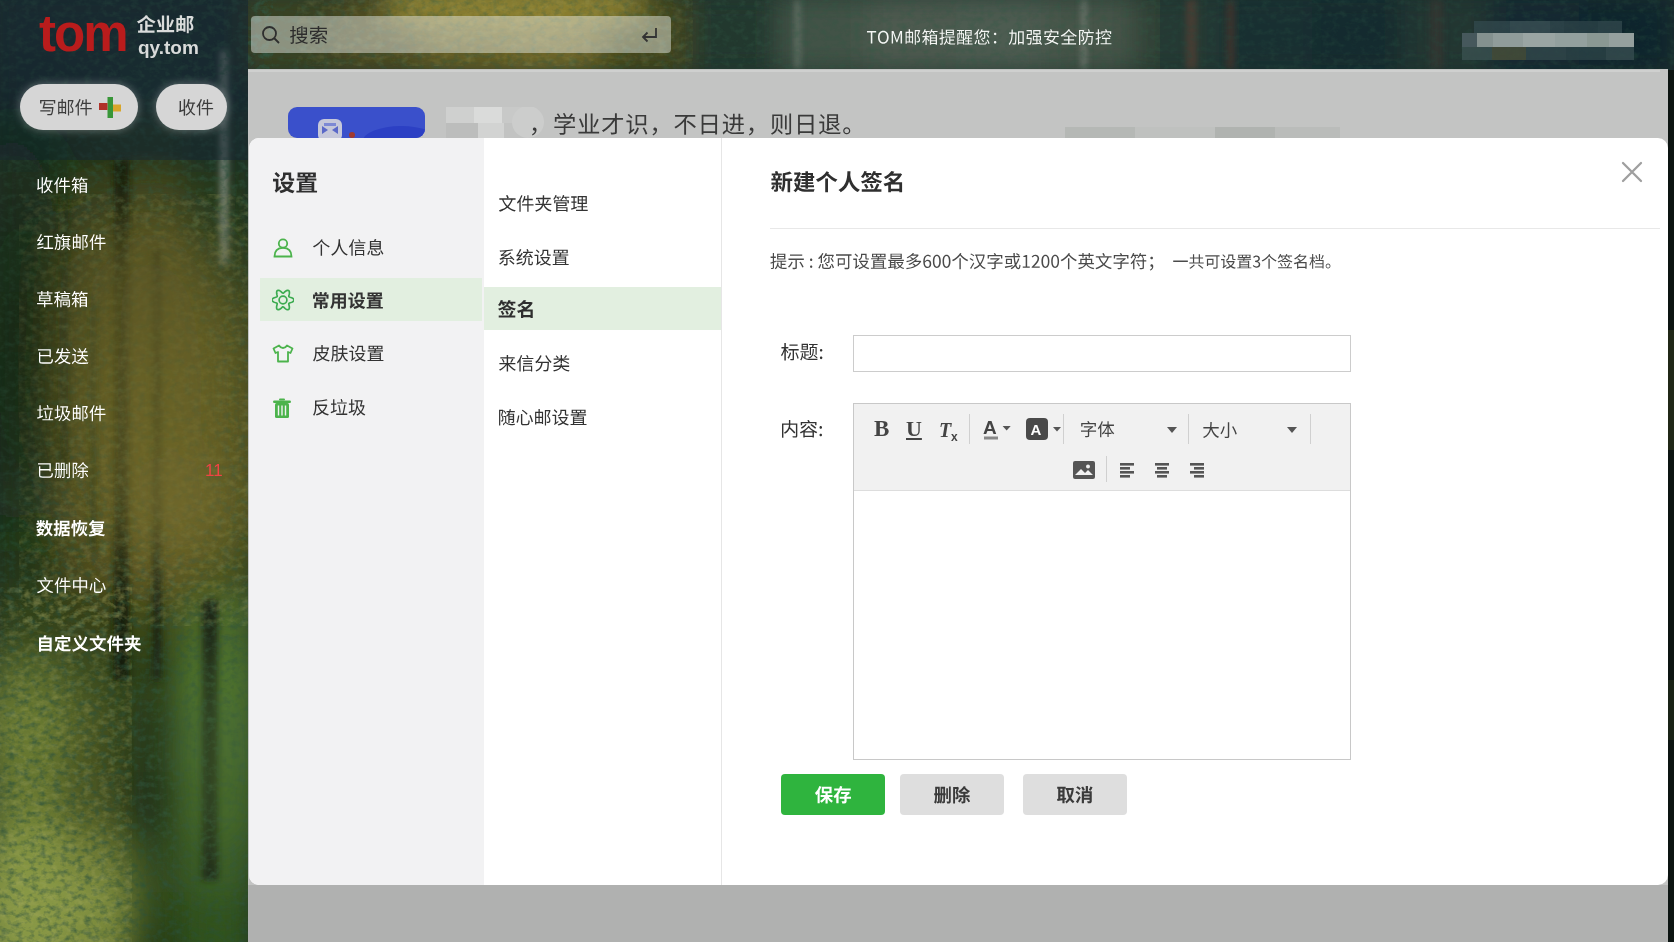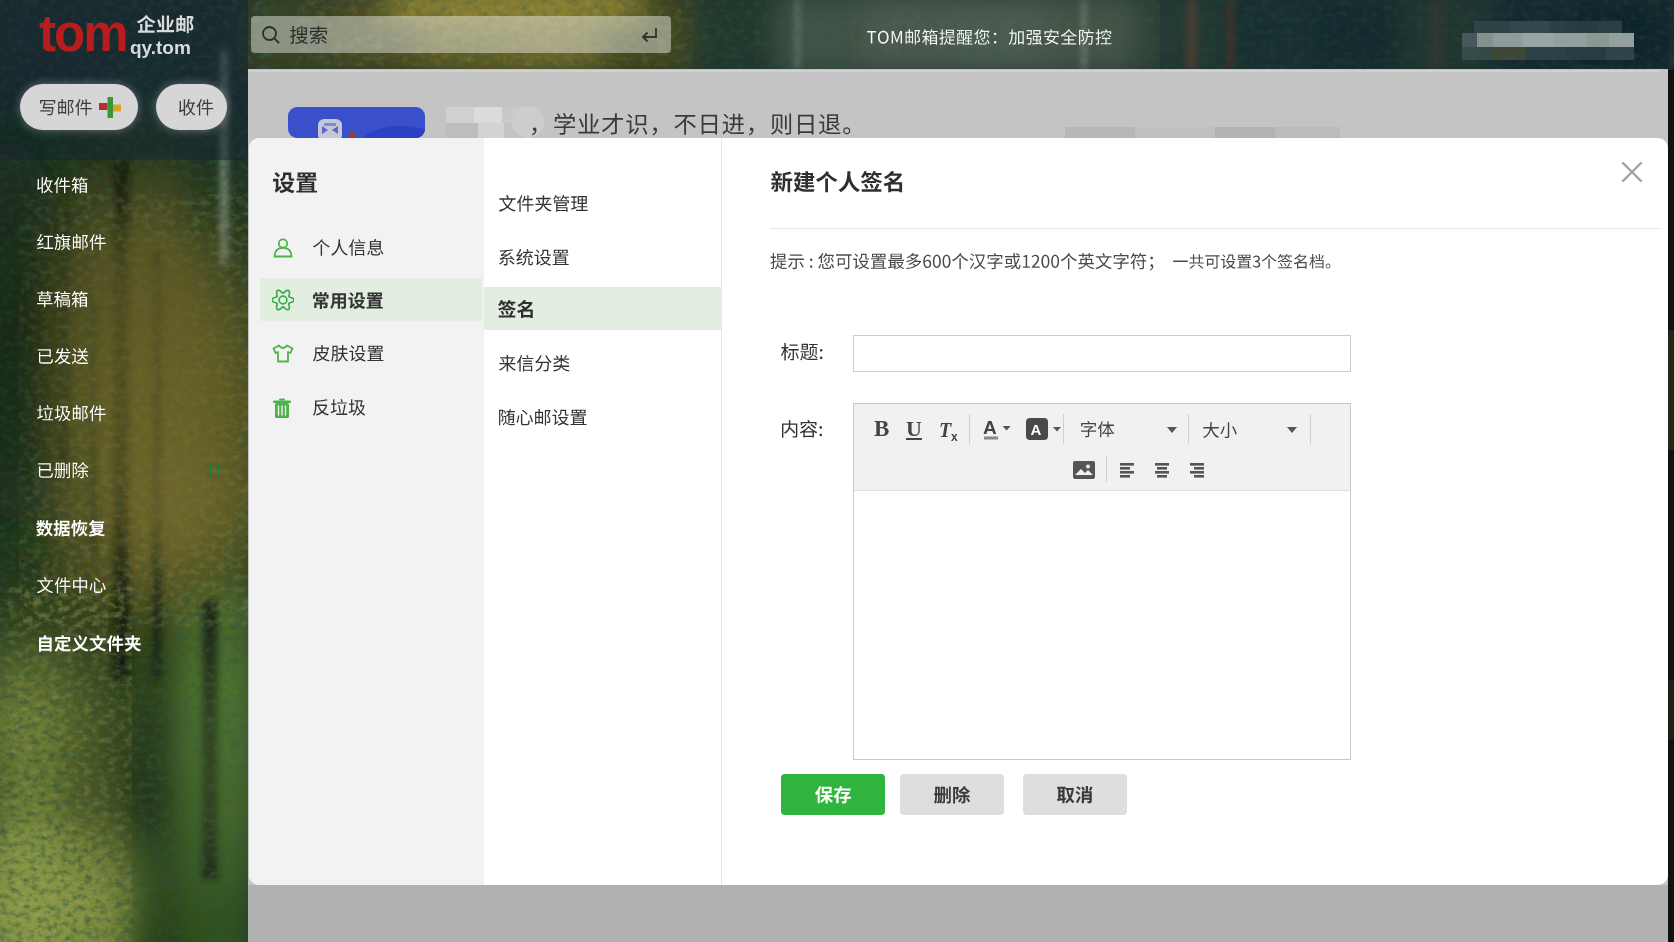--- a/index.html
+++ b/index.html
@@ -143,21 +143,21 @@
 <ellipse cx="12" cy="330" rx="50" ry="210" fill="#142a12" opacity="0.55"></ellipse>
 </g>
 <rect x="1664" y="70" width="10" height="872" fill="#0c1411"></rect>
 <rect x="1664" y="330" width="10" height="120" fill="#3a3d1f" opacity="0.45"></rect>
 <rect x="1664" y="680" width="10" height="60" fill="#2e3a1e" opacity="0.4"></rect>
 </svg>
 <div class="abs" style="left:39px;top:4px;font:bold 51px 'Liberation Sans',sans-serif;color:#b91c1c;letter-spacing:-2px">tom</div>
 <svg style="position:absolute;left:135.3px;top:13.2px;" width="60.7" height="22.2" viewBox="-1.65 -18.49 60.66 22.18">
     <path d="M3.5 -7.6V-0.9H1.4V1.2H17.9V-0.9H10.9V-4.7H16.1V-6.8H10.9V-10.8H8.5V-0.9H5.8V-7.6ZM9.3 -16.5C7.4 -13.6 3.8 -11.3 0.3 -10C0.9 -9.4 1.6 -8.6 1.9 -8C4.7 -9.3 7.4 -11.1 9.6 -13.3C12.2 -10.6 14.8 -9.2 17.4 -8C17.7 -8.7 18.3 -9.5 18.9 -10C16.2 -11 13.5 -12.3 10.9 -14.9L11.3 -15.5Z M20.4 -11.6C21.3 -9.3 22.3 -6.2 22.7 -4.3L25 -5.1C24.6 -7 23.4 -10 22.5 -12.3ZM35.2 -12.2C34.6 -10 33.4 -7.2 32.4 -5.4V-16.1H30.1V-1.5H27.5V-16.1H25.2V-1.5H20.2V0.8H37.5V-1.5H32.4V-5.1L34.2 -4.2C35.2 -6 36.4 -8.8 37.3 -11.2Z M41.7 -6.3H43.3V-2.8H41.7ZM41.7 -8.2V-11.4H43.3V-8.2ZM46.7 -6.3V-2.8H45.2V-6.3ZM46.7 -8.2H45.2V-11.4H46.7ZM43.1 -16.3V-13.4H39.7V0.5H41.7V-0.8H46.7V0.3H48.8V-13.4H45.4V-16.3ZM50.1 -15.4V1.7H52.1V-13.2H54.2C53.7 -11.8 53.1 -9.8 52.6 -8.5C54.1 -7 54.5 -5.5 54.5 -4.5C54.5 -3.8 54.4 -3.4 54.1 -3.1C53.9 -3 53.6 -3 53.3 -3C53 -3 52.6 -3 52.1 -3C52.5 -2.4 52.7 -1.5 52.7 -0.9C53.3 -0.9 53.9 -0.9 54.3 -0.9C54.8 -1 55.3 -1.2 55.6 -1.4C56.4 -1.9 56.7 -2.9 56.7 -4.2C56.7 -5.5 56.4 -7 54.8 -8.8C55.5 -10.5 56.4 -12.6 57 -14.5L55.4 -15.5L55.1 -15.4Z" fill="#dadcdb"></path>
   </svg>
-<div class="abs" style="left:130px;top:37px;font:bold 19px 'Liberation Sans',sans-serif;color:#d9dbda">qy.tom</div>
+<div class="abs" style="left:138px;top:37px;font:bold 19px 'Liberation Sans',sans-serif;color:#d9dbda">qy.tom</div>
 <div class="abs" style="left:20px;top:84px;width:118px;height:46px;border-radius:23px;background:#d6d6d6;box-shadow:0 0 10px rgba(255,255,255,0.35)"></div>
 <div class="abs" style="left:156px;top:84px;width:71px;height:46px;border-radius:23px;background:#d6d6d6;box-shadow:0 0 10px rgba(255,255,255,0.35)"></div>
 <svg style="position:absolute;left:38.4px;top:97.2px;" width="55.8" height="20.5" viewBox="-0.60 -17.10 55.75 20.54">
     <path d="M1.4 -14.1V-10.6H2.8V-12.9H15.2V-10.6H16.6V-14.1ZM1.6 -3.8V-2.6H11.8V-3.8ZM5.4 -12.5C5 -10.4 4.4 -7.5 3.9 -5.7H13.4C13.1 -2.2 12.7 -0.6 12.1 -0.2C12 -0 11.7 0 11.3 0C10.9 0 9.6 -0 8.4 -0.1C8.6 0.2 8.8 0.8 8.8 1.2C10 1.2 11.2 1.2 11.8 1.2C12.5 1.2 12.9 1 13.3 0.6C14 -0.1 14.4 -1.9 14.8 -6.3C14.8 -6.5 14.9 -7 14.9 -7H5.6L6.1 -9.3H14.4V-10.4H6.4L6.7 -12.4Z M20.7 -6.2H22.9V-2.1H20.7ZM20.7 -7.4V-11.2H22.9V-7.4ZM26.3 -6.2V-2.1H24.1V-6.2ZM26.3 -7.4H24.1V-11.2H26.3ZM22.9 -15.1V-12.4H19.5V0.3H20.7V-0.9H26.3V0H27.5V-12.4H24.2V-15.1ZM29.3 -14.1V1.4H30.5V-12.9H33.4C32.9 -11.4 32.1 -9.6 31.5 -8.1C33.1 -6.4 33.6 -5.1 33.6 -4C33.6 -3.3 33.5 -2.8 33.1 -2.6C32.9 -2.4 32.6 -2.4 32.3 -2.4C32 -2.4 31.5 -2.4 30.9 -2.4C31.1 -2 31.2 -1.5 31.3 -1.1C31.8 -1.1 32.4 -1.1 32.9 -1.2C33.3 -1.2 33.7 -1.3 34 -1.5C34.6 -1.9 34.8 -2.8 34.8 -3.9C34.8 -5.1 34.5 -6.5 32.8 -8.2C33.6 -9.9 34.4 -12 35.1 -13.6L34.1 -14.2L33.9 -14.1Z M41.7 -6.1V-4.8H46.9V1.4H48.2V-4.8H53.2V-6.1H48.2V-10.1H52.4V-11.4H48.2V-14.9H46.9V-11.4H44.5C44.7 -12.2 44.9 -13.1 45.1 -13.9L43.8 -14.2C43.4 -11.9 42.6 -9.5 41.6 -8C41.9 -7.9 42.5 -7.6 42.7 -7.4C43.2 -8.1 43.6 -9.1 44 -10.1H46.9V-6.1ZM40.8 -15C39.9 -12.3 38.3 -9.6 36.6 -7.9C36.8 -7.6 37.2 -6.9 37.4 -6.5C37.9 -7.1 38.5 -7.9 39 -8.6V1.4H40.3V-10.7C41 -12 41.6 -13.3 42.1 -14.7Z" fill="#3c3c3c"></path>
   </svg>
 <svg style="position:absolute;left:177.0px;top:97.2px;" width="38.1" height="20.6" viewBox="-0.90 -17.12 38.06 20.58">
     <path d="M10.6 -10.3H14.5C14.1 -8 13.5 -6.1 12.7 -4.5C11.7 -6.1 11 -8 10.5 -10.1ZM10.4 -15.1C9.9 -12 8.9 -9 7.4 -7.2C7.7 -6.9 8.2 -6.4 8.3 -6.1C8.9 -6.7 9.3 -7.5 9.8 -8.4C10.3 -6.5 11 -4.8 11.9 -3.2C10.9 -1.7 9.5 -0.5 7.7 0.3C8 0.6 8.4 1.2 8.5 1.5C10.3 0.5 11.6 -0.6 12.7 -2.1C13.7 -0.6 14.9 0.6 16.4 1.4C16.6 1 17 0.5 17.4 0.3C15.8 -0.5 14.5 -1.7 13.4 -3.2C14.6 -5.1 15.4 -7.5 15.9 -10.3H17.2V-11.6H11C11.3 -12.7 11.6 -13.8 11.8 -14.9ZM1.7 -1.8C2 -2.1 2.5 -2.3 5.8 -3.5V1.5H7.2V-14.8H5.8V-4.9L3.1 -3.9V-13.1H1.7V-4.3C1.7 -3.5 1.4 -3.2 1.1 -3C1.3 -2.7 1.6 -2.1 1.7 -1.8Z M23.7 -6.1V-4.8H28.9V1.4H30.2V-4.8H35.2V-6.1H30.2V-10.1H34.4V-11.4H30.2V-14.9H28.9V-11.4H26.5C26.7 -12.2 26.9 -13.1 27.1 -13.9L25.8 -14.2C25.4 -11.9 24.6 -9.5 23.6 -8C23.9 -7.9 24.5 -7.6 24.7 -7.4C25.2 -8.1 25.6 -9.1 26 -10.1H28.9V-6.1ZM22.8 -15C21.9 -12.3 20.3 -9.6 18.6 -7.9C18.8 -7.6 19.2 -6.9 19.4 -6.5C19.9 -7.1 20.5 -7.9 21 -8.6V1.4H22.3V-10.7C23 -12 23.6 -13.3 24.1 -14.7Z" fill="#3c3c3c"></path>
   </svg>
 <svg class="abs" style="left:99px;top:97px" width="22" height="21" viewBox="0 0 22 21">
 <rect x="8.5" y="0" width="5.5" height="21" fill="#389638"></rect>
@@ -184,21 +184,21 @@
   </svg>
 <svg style="position:absolute;left:34.4px;top:517.7px;" width="73.2" height="20.5" viewBox="-1.61 -16.89 73.16 20.54">
     <path d="M7.4 -14.7C7.1 -14 6.7 -13 6.3 -12.4L7.6 -11.8C8.1 -12.4 8.6 -13.2 9.2 -14ZM6.5 -4.2C6.2 -3.6 5.8 -3 5.3 -2.5L3.9 -3.2L4.4 -4.2ZM1.4 -2.6C2.2 -2.3 3.1 -1.8 3.9 -1.4C2.9 -0.8 1.7 -0.3 0.5 -0.1C0.8 0.3 1.2 1.1 1.4 1.5C3 1.1 4.4 0.5 5.6 -0.4C6.1 -0.1 6.5 0.2 6.9 0.5L8.2 -0.9C7.8 -1.1 7.4 -1.4 6.9 -1.7C7.8 -2.7 8.5 -4 8.9 -5.5L7.8 -5.9L7.5 -5.9H5.3L5.5 -6.5L3.7 -6.9C3.6 -6.5 3.4 -6.2 3.3 -5.9H1.1V-4.2H2.4C2.1 -3.6 1.7 -3 1.4 -2.6ZM1.2 -13.9C1.6 -13.3 2 -12.4 2.1 -11.8H0.8V-10.1H3.3C2.5 -9.3 1.4 -8.5 0.4 -8.1C0.8 -7.7 1.2 -7 1.5 -6.5C2.3 -7 3.3 -7.7 4.1 -8.5V-7H6V-8.9C6.7 -8.3 7.4 -7.8 7.8 -7.4L8.9 -8.9C8.5 -9.1 7.6 -9.7 6.8 -10.1H9.3V-11.8H6V-14.9H4.1V-11.8H2.3L3.7 -12.4C3.6 -13 3.1 -13.9 2.7 -14.6ZM10.7 -14.8C10.3 -11.7 9.5 -8.7 8.1 -6.9C8.6 -6.6 9.3 -5.9 9.6 -5.5C10 -6 10.3 -6.5 10.6 -7.1C10.9 -5.8 11.3 -4.5 11.8 -3.4C10.9 -2 9.6 -0.9 7.9 -0.1C8.2 0.4 8.8 1.2 8.9 1.6C10.6 0.8 11.9 -0.2 12.8 -1.6C13.6 -0.4 14.6 0.7 15.8 1.4C16.1 0.9 16.7 0.1 17.2 -0.2C15.9 -1 14.8 -2.1 14 -3.4C14.8 -5.2 15.3 -7.2 15.7 -9.7H16.8V-11.6H12.1C12.3 -12.6 12.5 -13.5 12.6 -14.5ZM13.7 -9.7C13.5 -8.2 13.3 -6.9 12.9 -5.7C12.4 -6.9 12.1 -8.3 11.8 -9.7Z M26 -4.1V1.6H27.8V1.1H32V1.5H33.9V-4.1H30.8V-5.8H34.3V-7.5H30.8V-9.1H33.8V-14.2H24.2V-8.8C24.2 -6.1 24 -2.2 22.3 0.4C22.8 0.6 23.6 1.2 24 1.6C25.3 -0.4 25.9 -3.2 26.1 -5.8H28.8V-4.1ZM26.2 -12.4H31.9V-10.9H26.2ZM26.2 -9.1H28.8V-7.5H26.2L26.2 -8.8ZM27.8 -0.6V-2.4H32V-0.6ZM20 -14.9V-11.6H18.1V-9.6H20V-6.5L17.9 -6L18.3 -4L20 -4.4V-0.9C20 -0.7 19.9 -0.6 19.7 -0.6C19.5 -0.6 18.9 -0.6 18.2 -0.6C18.5 -0.1 18.7 0.8 18.8 1.3C19.9 1.3 20.7 1.3 21.2 0.9C21.8 0.6 21.9 0.1 21.9 -0.9V-5L23.7 -5.5L23.4 -7.4L21.9 -7V-9.6H23.7V-11.6H21.9V-14.9Z M45.1 -8.6C44.9 -7.1 44.6 -5.6 44 -4.6C44.4 -4.4 45 -4 45.3 -3.8C45.9 -4.9 46.4 -6.7 46.6 -8.3ZM50 -8.7C49.7 -7.2 49.3 -5.5 48.8 -4.5C49.2 -4.3 49.9 -4 50.2 -3.8C50.7 -4.9 51.2 -6.7 51.5 -8.3ZM43.4 -14.9C43.4 -14.1 43.3 -13.2 43.2 -12.4H41.2V-10.6C41.1 -11.1 40.9 -11.6 40.7 -12L39.6 -11.6V-14.9H37.7V-11.2L36.2 -11.4C36.2 -9.9 35.9 -8 35.4 -6.8L37 -6.2C37.4 -7.4 37.6 -9.2 37.7 -10.6V1.6H39.6V-10.5C40 -9.6 40.2 -8.6 40.3 -7.9L41.8 -8.5C41.7 -9 41.5 -9.8 41.2 -10.6H42.9C42.4 -7.2 41.5 -4.4 39.8 -2.4C40.2 -2.1 41.1 -1.3 41.3 -1C43.2 -3.3 44.2 -6.7 44.9 -10.6H51.7V-12.4H45.1C45.2 -13.2 45.3 -13.9 45.4 -14.7ZM47.2 -10C47 -4.7 46.2 -1.3 42.3 -0.1C42.7 0.3 43.2 1.1 43.4 1.6C45.5 0.8 46.8 -0.4 47.6 -2.2C48.3 -0.6 49.4 0.7 50.8 1.5C51.1 1 51.6 0.3 52.1 -0.1C50.3 -0.9 49 -2.6 48.3 -4.6C48.7 -6.1 48.8 -7.9 48.9 -10Z M58.1 -7.5H65.3V-6.8H58.1ZM58.1 -9.5H65.3V-8.8H58.1ZM56.8 -14.9C56 -13.2 54.6 -11.7 53.2 -10.7C53.5 -10.3 54.2 -9.5 54.5 -9.1C55 -9.5 55.5 -9.9 56 -10.4V-5.4H57.8C56.8 -4.3 55.4 -3.3 53.9 -2.6C54.3 -2.3 55 -1.7 55.4 -1.3C56 -1.6 56.6 -2 57.2 -2.5C57.8 -2 58.4 -1.5 59 -1.1C57.2 -0.6 55.1 -0.4 52.9 -0.3C53.2 0.2 53.6 1.1 53.7 1.6C56.4 1.3 59.1 0.9 61.4 0.1C63.4 0.8 65.8 1.2 68.4 1.4C68.7 0.9 69.1 0 69.5 -0.4C67.5 -0.5 65.6 -0.7 63.9 -1C65.3 -1.8 66.5 -2.7 67.3 -3.9L66 -4.8L65.7 -4.7H59.6L60.1 -5.3L59.8 -5.4H67.5V-10.9H56.4L57 -11.7H68.6V-13.4H58.2C58.4 -13.7 58.5 -14 58.7 -14.3ZM64 -3.2C63.3 -2.6 62.3 -2.1 61.3 -1.8C60.3 -2.1 59.4 -2.6 58.7 -3.2Z" fill="#ffffff"></path>
   </svg>
 <svg style="position:absolute;left:34.6px;top:574.9px;" width="72.8" height="20.2" viewBox="-1.37 -16.82 72.78 20.22">
     <path d="M7.4 -14.4C7.9 -13.5 8.5 -12.4 8.7 -11.7L10.2 -12.1C9.9 -12.8 9.3 -14 8.8 -14.8ZM0.9 -11.6V-10.3H3.6C4.6 -7.7 6 -5.4 7.8 -3.5C5.9 -1.9 3.5 -0.7 0.6 0.1C0.9 0.4 1.3 1.1 1.5 1.4C4.4 0.4 6.8 -0.8 8.8 -2.6C10.8 -0.8 13.1 0.5 16 1.3C16.2 0.9 16.6 0.4 16.9 0.1C14.1 -0.6 11.7 -1.9 9.8 -3.5C11.6 -5.3 12.9 -7.6 13.9 -10.3H16.7V-11.6ZM8.8 -4.4C7.2 -6.1 5.9 -8.1 5 -10.3H12.4C11.6 -8 10.4 -6 8.8 -4.4Z M23 -6V-4.7H28.1V1.4H29.4V-4.7H34.2V-6H29.4V-9.8H33.4V-11.1H29.4V-14.5H28.1V-11.1H25.7C26 -11.9 26.1 -12.7 26.3 -13.6L25.1 -13.8C24.7 -11.5 23.9 -9.3 22.9 -7.8C23.2 -7.7 23.8 -7.4 24 -7.2C24.5 -7.9 24.9 -8.8 25.3 -9.8H28.1V-6ZM22.2 -14.6C21.2 -12 19.7 -9.4 18.1 -7.6C18.3 -7.4 18.7 -6.7 18.8 -6.4C19.4 -6.9 19.9 -7.6 20.4 -8.4V1.4H21.7V-10.4C22.3 -11.7 22.9 -13 23.4 -14.3Z M43 -14.7V-11.6H36.7V-3.3H38V-4.3H43V1.4H44.4V-4.3H49.4V-3.3H50.8V-11.6H44.4V-14.7ZM38 -5.6V-10.3H43V-5.6ZM49.4 -5.6H44.4V-10.3H49.4Z M57.7 -9.8V-1.1C57.7 0.6 58.2 1.1 60.1 1.1C60.5 1.1 63.2 1.1 63.6 1.1C65.6 1.1 66 0.1 66.2 -3.2C65.9 -3.3 65.3 -3.6 65 -3.8C64.8 -0.8 64.7 -0.2 63.6 -0.2C63 -0.2 60.7 -0.2 60.2 -0.2C59.2 -0.2 59 -0.3 59 -1.1V-9.8ZM54.9 -8.5C54.6 -6.4 54 -3.7 53.3 -1.9L54.6 -1.3C55.3 -3.2 55.9 -6.2 56.1 -8.3ZM65.8 -8.5C66.8 -6.4 67.8 -3.6 68.1 -1.8L69.4 -2.4C69 -4.2 68.1 -6.9 67 -9ZM58.5 -13.2C60.1 -12.1 62.2 -10.3 63.2 -9.2L64.1 -10.2C63.1 -11.3 61 -13 59.4 -14.1Z" fill="#ffffff"></path>
   </svg>
 <svg style="position:absolute;left:36.5px;top:632.7px;" width="105.9" height="20.7" viewBox="0.52 -17.05 105.89 20.66">
     <path d="M4.6 -6.8H13V-5H4.6ZM4.6 -8.8V-10.6H13V-8.8ZM4.6 -3.1H13V-1.3H4.6ZM7.5 -14.9C7.4 -14.2 7.2 -13.4 7 -12.6H2.5V1.6H4.6V0.7H13V1.5H15.2V-12.6H9.2C9.5 -13.2 9.8 -13.9 10 -14.6Z M21 -6.7C20.7 -3.6 19.9 -1.2 18 0.2C18.4 0.5 19.3 1.2 19.7 1.6C20.7 0.7 21.4 -0.4 22 -1.8C23.6 0.8 26 1.3 29.3 1.3H33.7C33.8 0.7 34.1 -0.3 34.4 -0.8C33.2 -0.8 30.3 -0.8 29.4 -0.8C28.7 -0.8 28 -0.8 27.3 -0.9V-3.4H32.1V-5.4H27.3V-7.5H31.1V-9.5H21.4V-7.5H25.1V-1.5C24.1 -2 23.3 -2.9 22.8 -4.3C23 -5 23.1 -5.7 23.2 -6.5ZM24.7 -14.5C24.9 -14 25.1 -13.5 25.3 -13H18.7V-8.6H20.8V-11H31.6V-8.6H33.8V-13H27.7C27.5 -13.7 27.1 -14.4 26.8 -15.1Z M41.7 -14.3C42.4 -12.9 43.2 -11.1 43.5 -9.9L45.5 -10.7C45.1 -11.8 44.3 -13.6 43.6 -14.9ZM48.6 -13.6C47.7 -10.3 46.1 -7.4 43.8 -5C41.8 -7.1 40.2 -9.6 39.3 -12.5L37.3 -11.9C38.4 -8.6 40 -5.8 42.2 -3.6C40.4 -2.1 38.2 -1 35.5 -0.2C35.9 0.2 36.4 1.1 36.6 1.6C39.5 0.7 41.8 -0.5 43.8 -2.1C45.7 -0.5 47.9 0.7 50.6 1.5C51 0.9 51.6 0 52.1 -0.4C49.5 -1.1 47.3 -2.2 45.4 -3.6C48 -6.2 49.6 -9.3 50.8 -12.9Z M59.7 -14.4C60.1 -13.6 60.5 -12.6 60.7 -11.9H53.3V-9.9H56C57 -7.4 58.2 -5.3 59.8 -3.5C58 -2.1 55.7 -1.1 52.9 -0.4C53.4 0.1 54 1 54.2 1.5C57 0.7 59.4 -0.5 61.3 -2C63.2 -0.5 65.5 0.7 68.2 1.4C68.5 0.8 69.2 -0.1 69.6 -0.5C67 -1.1 64.8 -2.2 63 -3.6C64.5 -5.3 65.7 -7.4 66.6 -9.9H69.3V-11.9H61.7L63.2 -12.4C62.9 -13.1 62.4 -14.2 62 -15.1ZM61.4 -5C60 -6.4 59 -8 58.2 -9.9H64.3C63.5 -7.9 62.6 -6.3 61.4 -5Z M75.5 -6.4V-4.3H80.3V1.6H82.4V-4.3H86.9V-6.4H82.4V-9.4H86.1V-11.5H82.4V-14.6H80.3V-11.5H78.8C79 -12.1 79.2 -12.8 79.3 -13.5L77.3 -13.9C76.9 -11.8 76.2 -9.5 75.2 -8.1C75.7 -7.9 76.6 -7.4 77.1 -7.1C77.4 -7.8 77.8 -8.6 78.1 -9.4H80.3V-6.4ZM74.2 -14.8C73.4 -12.3 71.9 -9.8 70.3 -8.2C70.7 -7.7 71.3 -6.6 71.5 -6C71.8 -6.4 72.2 -6.8 72.5 -7.3V1.5H74.5V-10.4C75.2 -11.6 75.8 -12.9 76.2 -14.2Z M100 -10.3C99.7 -9.4 99.1 -8.1 98.6 -7.2L99.9 -6.8H97.1C97.3 -7.9 97.4 -9.1 97.4 -10.3ZM95.2 -14.8V-12.4H89.1V-10.3H95.2C95.1 -9 95 -7.9 94.8 -6.8H91.7L93.4 -7.2C93.3 -8.1 92.8 -9.3 92.3 -10.3L90.4 -9.8C90.9 -8.9 91.3 -7.6 91.4 -6.8H88.3V-4.7H94.2C93.3 -2.7 91.5 -1.3 88.2 -0.3C88.7 0.1 89.3 1 89.5 1.6C93.3 0.4 95.3 -1.4 96.3 -3.9C97.7 -1.2 99.7 0.6 103 1.5C103.3 0.9 103.9 0 104.4 -0.4C101.4 -1.1 99.4 -2.5 98.2 -4.7H104.2V-6.8H100.4C100.9 -7.6 101.6 -8.7 102.1 -9.8L100 -10.3H103.4V-12.4H97.5L97.5 -14.8Z" fill="#ffffff"></path>
   </svg>
-<div class="abs" style="left:205px;top:461px;font:17px 'Liberation Sans',sans-serif;color:#15803d">11</div>
+<div class="abs" style="left:205px;top:461px;font:17px 'Liberation Sans',sans-serif;color:#ef4444">11</div>
 <div class="abs" style="left:251px;top:16px;width:420px;height:37px;border-radius:4px;background:rgba(240,244,242,0.45)"></div>
 <svg class="abs" style="left:260px;top:24px" width="22" height="22" viewBox="0 0 22 22">
 <circle cx="9.5" cy="9.5" r="6.5" fill="none" stroke="#2e2e2e" stroke-width="1.8"></circle>
 <line x1="14" y1="14" x2="19" y2="19" stroke="#2e2e2e" stroke-width="1.8"></line>
   </svg>
 <svg style="position:absolute;left:287.8px;top:24.0px;" width="41.0" height="22.0" viewBox="-1.24 -18.40 41.03 22.00">
     <path d="M3.2 -16.4V-12.4H0.9V-11.1H3.2V-6.9L0.8 -6L1.2 -4.6L3.2 -5.4V-0.3C3.2 0 3.1 0.1 2.9 0.1C2.7 0.1 2 0.1 1.2 0.1C1.4 0.5 1.6 1.1 1.7 1.5C2.8 1.5 3.5 1.4 4 1.2C4.5 0.9 4.6 0.5 4.6 -0.3V-6L6.8 -6.8L6.6 -8.2L4.6 -7.4V-11.1H6.6V-12.4H4.6V-16.4ZM7.4 -5.7V-4.4H8.3L8.1 -4.3C8.9 -3 10 -1.9 11.4 -1C9.7 -0.3 7.8 0.1 5.9 0.4C6.2 0.7 6.5 1.2 6.6 1.6C8.8 1.2 10.9 0.7 12.7 -0.2C14.2 0.6 16 1.2 17.9 1.5C18.1 1.2 18.4 0.6 18.8 0.3C17.1 0 15.5 -0.4 14.1 -1C15.7 -2.1 17 -3.5 17.8 -5.3L16.9 -5.7L16.6 -5.7H13.3V-7.5H17.8V-14.8H14.1V-13.6H16.5V-11.7H14.2V-10.6H16.5V-8.8H13.3V-16.4H12V-8.8H8.9V-10.6H11V-11.7H8.9V-13.5C9.9 -13.8 11 -14.2 11.8 -14.7L10.8 -15.7C10.1 -15.2 8.8 -14.6 7.6 -14.3V-7.5H12V-5.7ZM15.8 -4.4C15 -3.3 14 -2.4 12.7 -1.7C11.4 -2.4 10.4 -3.3 9.6 -4.4Z M31.8 -2C33.5 -1.1 35.6 0.2 36.6 1.1L37.8 0.3C36.7 -0.6 34.6 -1.9 33 -2.7ZM25.2 -2.7C24 -1.6 22.3 -0.5 20.7 0.2C21 0.4 21.6 0.9 21.8 1.2C23.4 0.4 25.2 -0.9 26.5 -2.1ZM23.3 -6.2C23.6 -6.4 24.1 -6.4 27.7 -6.6C26.1 -5.9 24.7 -5.3 24.1 -5.1C23 -4.6 22.1 -4.3 21.5 -4.3C21.6 -3.9 21.8 -3.2 21.9 -3C22.4 -3.2 23.1 -3.2 28.8 -3.6V-0.2C28.8 0 28.8 0.1 28.4 0.1C28.1 0.2 27.1 0.2 25.9 0.1C26.1 0.5 26.3 1.1 26.4 1.5C27.8 1.5 28.8 1.5 29.4 1.2C30.1 1 30.3 0.6 30.3 -0.2V-3.7L35 -4C35.6 -3.4 36 -2.9 36.3 -2.5L37.5 -3.2C36.6 -4.3 34.9 -5.9 33.5 -7.1L32.5 -6.4C33 -6 33.5 -5.5 34 -5L25.5 -4.5C28.3 -5.6 31 -6.9 33.7 -8.5L32.6 -9.4C31.8 -8.8 30.8 -8.3 29.9 -7.8L25.5 -7.5C26.9 -8.2 28.2 -9 29.4 -9.8L28.9 -10.3H36.3V-7.9H37.8V-11.6H30V-13.4H37.5V-14.7H30V-16.4H28.5V-14.7H21V-13.4H28.5V-11.6H20.8V-7.9H22.2V-10.3H28C26.6 -9.2 24.8 -8.3 24.3 -8C23.8 -7.7 23.3 -7.5 22.9 -7.5C23 -7.2 23.2 -6.5 23.3 -6.2Z" fill="#2d2d2d"></path>
   </svg>
 <svg class="abs" style="left:639px;top:26px" width="21" height="19" viewBox="0 0 21 19">
 <path d="M17 2 V11 H4" fill="none" stroke="#333" stroke-width="1.8"></path>

